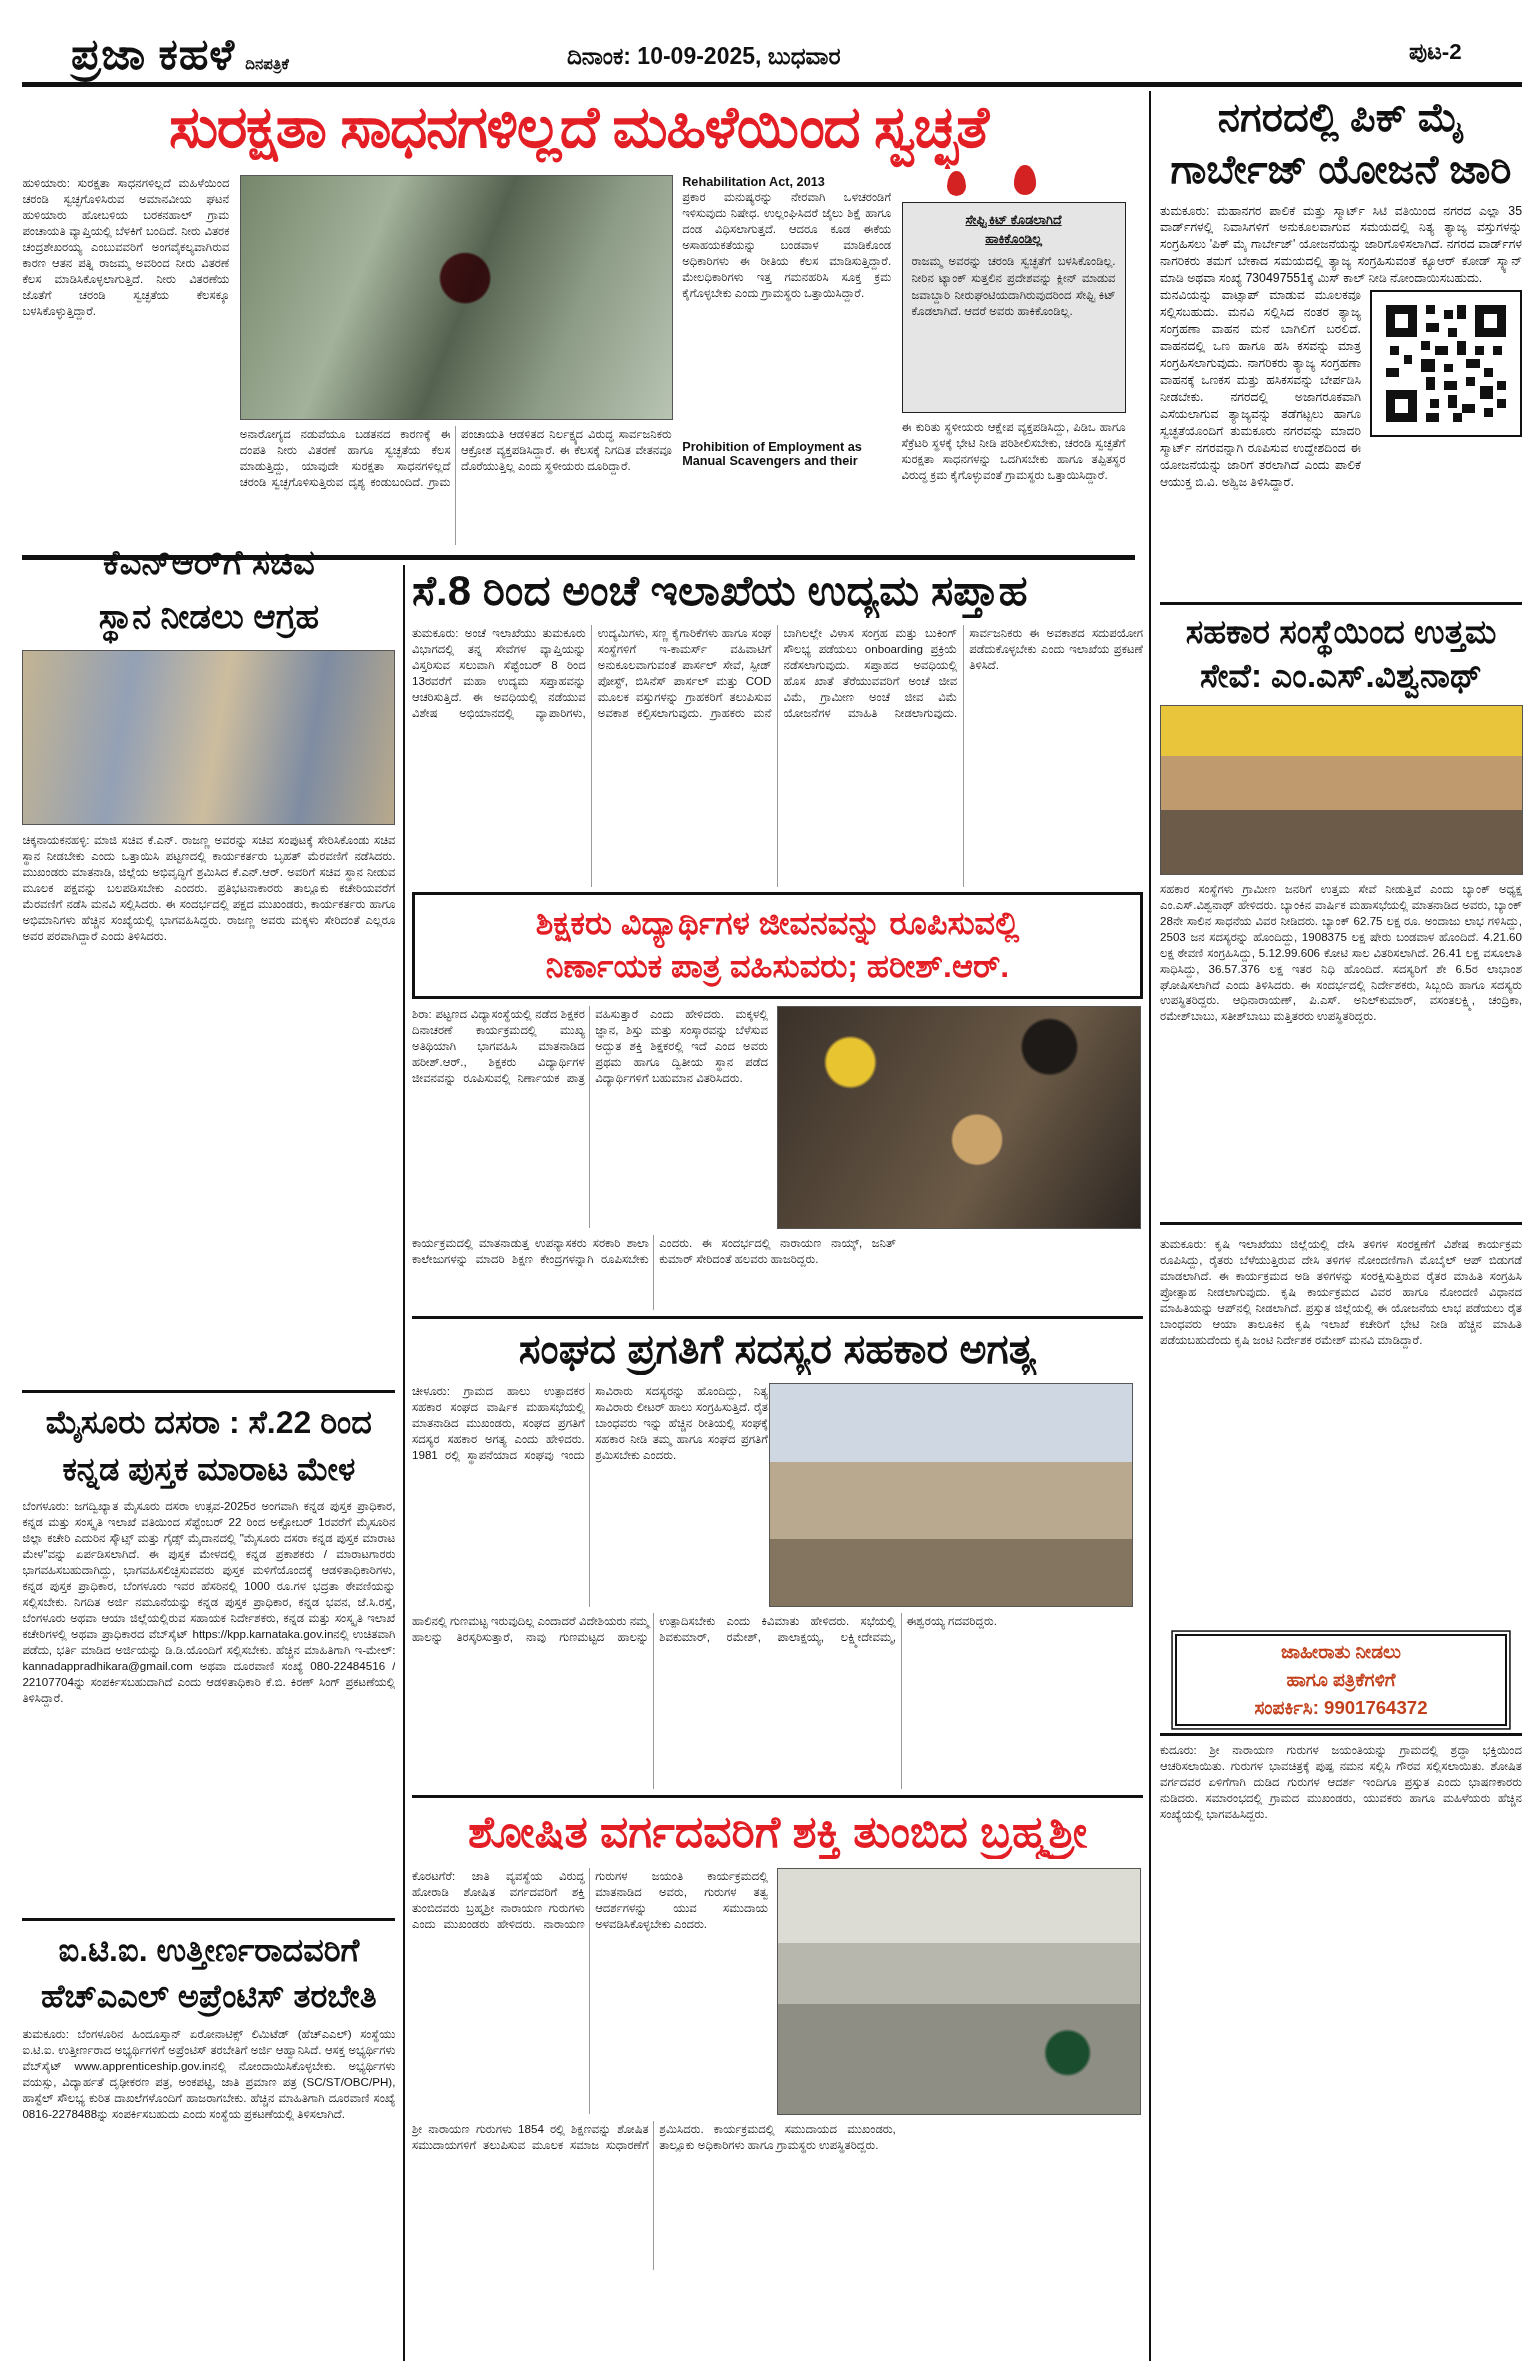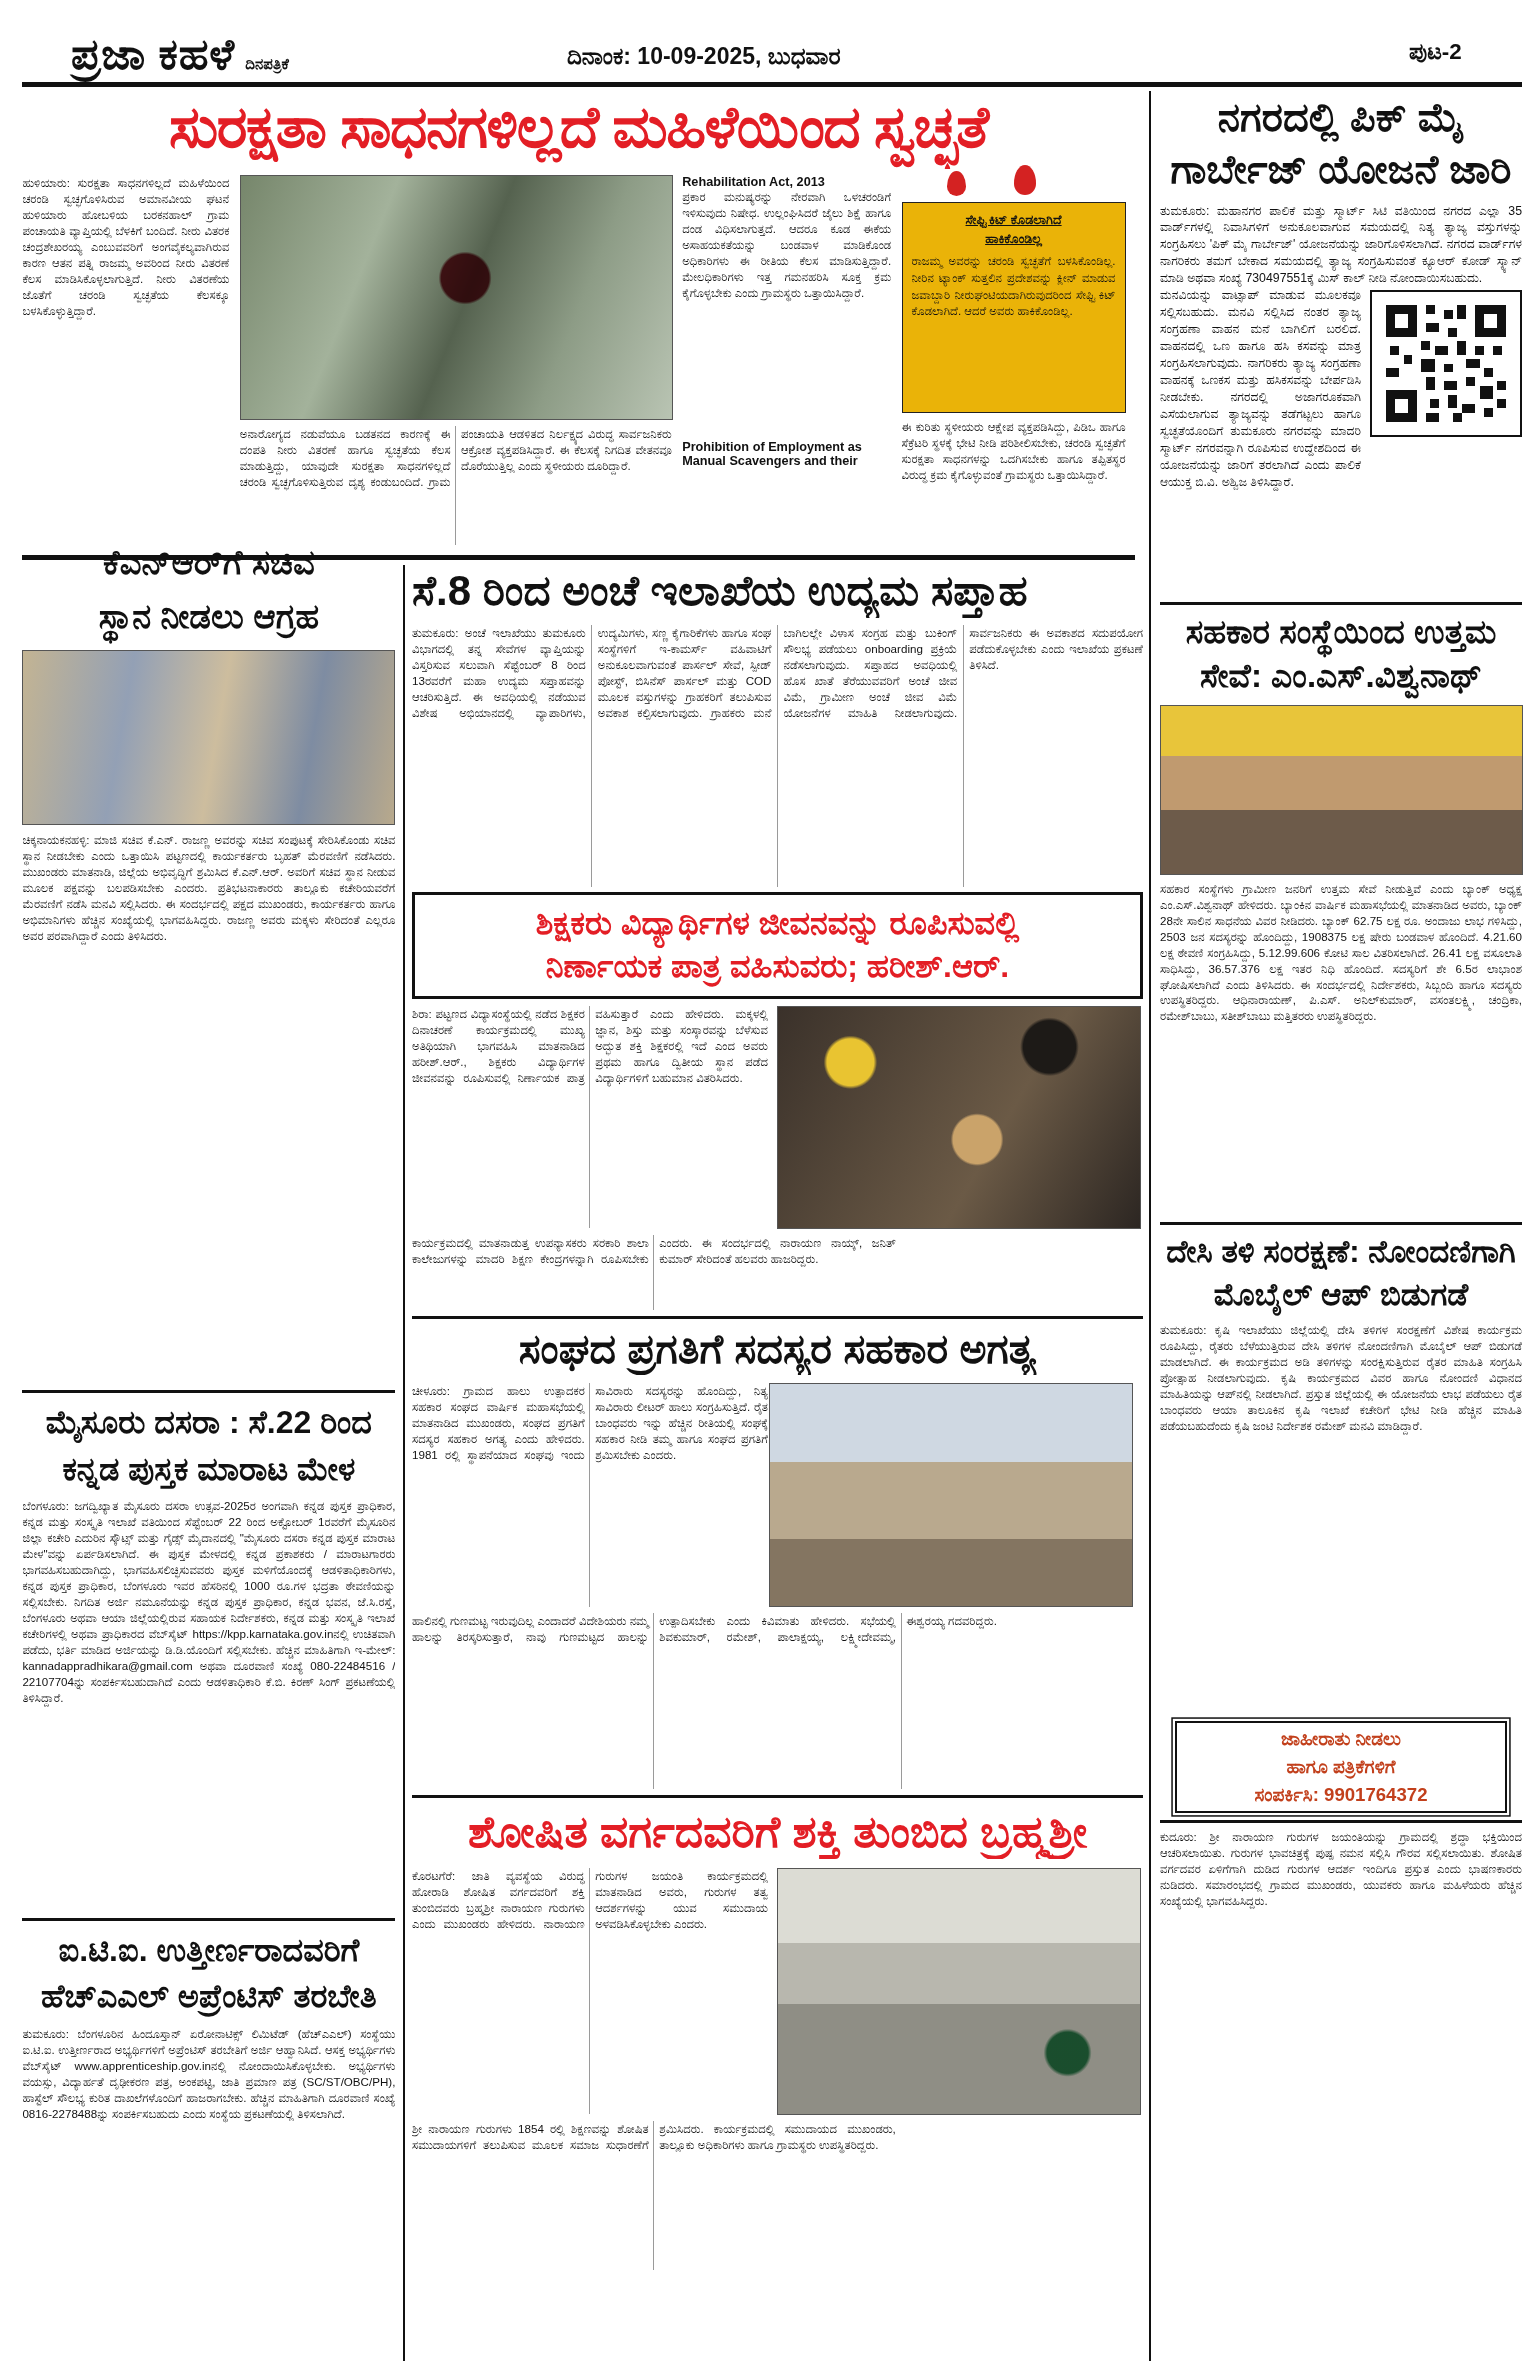--- a/index.html
+++ b/index.html
@@ -28,21 +28,21 @@
   .ph-crowd{background:linear-gradient(100deg,#c3b493 0%,#93a0b5 28%,#cdbd9e 52%,#7e8ca2 76%,#b8a98c 100%);}
   .ph-stage{background:radial-gradient(circle at 20% 25%,#e9c431 0 7%,transparent 8%),
             radial-gradient(circle at 75% 18%,#1d1a17 0 8%,transparent 9%),
             radial-gradient(circle at 55% 60%,#caa36a 0 10%,transparent 11%),
             linear-gradient(120deg,#3a312a,#6b5a46 60%,#2c2622);}
   .ph-coop{background:linear-gradient(#e8c53a 0 30%,#c09a6f 30% 62%,#6d5b4a 62% 100%);}
   .ph-hall{background:linear-gradient(#cfd8e2 0 35%,#b9a98e 35% 70%,#847561 70% 100%);}
   .ph-meet{background:linear-gradient(#dcdcd4 0 30%,#b8b7ae 30% 55%,#8f8e85 55% 100%),
            radial-gradient(circle at 80% 75%,#2e8b57 0 6%,transparent 7%);background-blend-mode:multiply;}
   
-  .infobox{background:#eab308;border:1.5px solid #222;padding:7.5px 9px;}
+  .infobox{background:#e5e5e5;border:1.5px solid #222;padding:7.5px 9px;}
   .infobox .t{font-weight:bold;text-decoration:underline;text-align:center;font-size:12.7px;line-height:1.5;}
   .infobox .b{font-size:11.6px;line-height:1.45;text-align:justify;margin-top:4.5px;}
   .engb{font-weight:bold;font-size:12.7px;}
   
   .adbox{border:2.2px solid #111;box-shadow:0 0 0 2.2px #fff,0 0 0 3.7px #111;
          text-align:center;color:#c2401c;font-weight:bold;font-size:18.6px;line-height:1.5;
          display:flex;flex-direction:column;justify-content:center;}
   .drop{position:absolute;width:19.4px;height:25px;background:#d42222;border-radius:50% 50% 50% 50%/62% 62% 38% 38%;}
   .qr{float:right;border:2.2px solid #111;background:#fff;margin:3px 0 6px 9px;}
 </style>
@@ -200,24 +200,20 @@
     </div>
     <div style="border-top:3px solid #111;margin-top:4.5px;padding-top:4.5px;">
       <div class="hl" style="font-size:33px;line-height:1.35;">
         <div>ಸಹಕಾರ ಸಂಸ್ಥೆಯಿಂದ ಉತ್ತಮ</div>
         <div>ಸೇವೆ: ಎಂ.ಎಸ್.ವಿಶ್ವನಾಥ್</div>
       </div>
       <div class="photo ph-coop" style="width:361px;height:168px;margin-top:6px;"></div>
       <div class="bd" style="margin-top:6px;height:337px;">ಸಹಕಾರ ಸಂಸ್ಥೆಗಳು ಗ್ರಾಮೀಣ ಜನರಿಗೆ ಉತ್ತಮ ಸೇವೆ ನೀಡುತ್ತಿವೆ ಎಂದು ಬ್ಯಾಂಕ್ ಅಧ್ಯಕ್ಷ ಎಂ.ಎಸ್.ವಿಶ್ವನಾಥ್ ಹೇಳಿದರು. ಬ್ಯಾಂಕಿನ ವಾರ್ಷಿಕ ಮಹಾಸಭೆಯಲ್ಲಿ ಮಾತನಾಡಿದ ಅವರು, ಬ್ಯಾಂಕ್ 28ನೇ ಸಾಲಿನ ಸಾಧನೆಯ ವಿವರ ನೀಡಿದರು. ಬ್ಯಾಂಕ್ 62.75 ಲಕ್ಷ ರೂ. ಅಂದಾಜು ಲಾಭ ಗಳಿಸಿದ್ದು, 2503 ಜನ ಸದಸ್ಯರನ್ನು ಹೊಂದಿದ್ದು, 1908375 ಲಕ್ಷ ಷೇರು ಬಂಡವಾಳ ಹೊಂದಿದೆ. 4.21.60 ಲಕ್ಷ ಠೇವಣಿ ಸಂಗ್ರಹಿಸಿದ್ದು, 5.12.99.606 ಕೋಟಿ ಸಾಲ ವಿತರಿಸಲಾಗಿದೆ. 26.41 ಲಕ್ಷ ವಸೂಲಾತಿ ಸಾಧಿಸಿದ್ದು, 36.57.376 ಲಕ್ಷ ಇತರ ನಿಧಿ ಹೊಂದಿದೆ. ಸದಸ್ಯರಿಗೆ ಶೇ 6.5ರ ಲಾಭಾಂಶ ಘೋಷಿಸಲಾಗಿದೆ ಎಂದು ತಿಳಿಸಿದರು. ಈ ಸಂದರ್ಭದಲ್ಲಿ ನಿರ್ದೇಶಕರು, ಸಿಬ್ಬಂದಿ ಹಾಗೂ ಸದಸ್ಯರು ಉಪಸ್ಥಿತರಿದ್ದರು. ಆಧಿನಾರಾಯಣ್, ಪಿ.ಎಸ್. ಅನಿಲ್‌ಕುಮಾರ್, ವಸಂತಲಕ್ಷ್ಮಿ, ಚಂದ್ರಿಕಾ, ರಮೇಶ್‌ಬಾಬು, ಸತೀಶ್‌ಬಾಬು ಮತ್ತಿತರರು ಉಪಸ್ಥಿತರಿದ್ದರು.</div>
     </div>
     <div style="border-top:3px solid #111;margin-top:4.5px;padding-top:4.5px;">
-      <div class="hl" style="font-size:31px;line-height:1.4;">
-        <div>ದೇಸಿ ತಳಿ ಸಂರಕ್ಷಣೆ: ನೋಂದಣಿಗಾಗಿ</div>
-        <div>ಮೊಬೈಲ್ ಆಪ್ ಬಿಡುಗಡೆ</div>
-      </div>
       <div class="bd" style="margin-top:6px;height:388px;">ತುಮಕೂರು: ಕೃಷಿ ಇಲಾಖೆಯು ಜಿಲ್ಲೆಯಲ್ಲಿ ದೇಸಿ ತಳಿಗಳ ಸಂರಕ್ಷಣೆಗೆ ವಿಶೇಷ ಕಾರ್ಯಕ್ರಮ ರೂಪಿಸಿದ್ದು, ರೈತರು ಬೆಳೆಯುತ್ತಿರುವ ದೇಸಿ ತಳಿಗಳ ನೋಂದಣಿಗಾಗಿ ಮೊಬೈಲ್ ಆಪ್ ಬಿಡುಗಡೆ ಮಾಡಲಾಗಿದೆ. ಈ ಕಾರ್ಯಕ್ರಮದ ಅಡಿ ತಳಿಗಳನ್ನು ಸಂರಕ್ಷಿಸುತ್ತಿರುವ ರೈತರ ಮಾಹಿತಿ ಸಂಗ್ರಹಿಸಿ ಪ್ರೋತ್ಸಾಹ ನೀಡಲಾಗುವುದು. ಕೃಷಿ ಕಾರ್ಯಕ್ರಮದ ವಿವರ ಹಾಗೂ ನೋಂದಣಿ ವಿಧಾನದ ಮಾಹಿತಿಯನ್ನು ಆಪ್‌ನಲ್ಲಿ ನೀಡಲಾಗಿದೆ. ಪ್ರಸ್ತುತ ಜಿಲ್ಲೆಯಲ್ಲಿ ಈ ಯೋಜನೆಯ ಲಾಭ ಪಡೆಯಲು ರೈತ ಬಾಂಧವರು ಆಯಾ ತಾಲೂಕಿನ ಕೃಷಿ ಇಲಾಖೆ ಕಚೇರಿಗೆ ಭೇಟಿ ನೀಡಿ ಹೆಚ್ಚಿನ ಮಾಹಿತಿ ಪಡೆಯಬಹುದೆಂದು ಕೃಷಿ ಜಂಟಿ ನಿರ್ದೇಶಕ ರಮೇಶ್ ಮನವಿ ಮಾಡಿದ್ದಾರೆ.</div>
       <div class="adbox" style="width:328px;height:88px;margin:10.4px auto 7.5px auto;">
         <div>ಜಾಹೀರಾತು ನೀಡಲು</div>
         <div>ಹಾಗೂ ಪತ್ರಿಕೆಗಳಿಗೆ</div>
         <div>ಸಂಪರ್ಕಿಸಿ: 9901764372</div>
       </div>
     </div>
     <div style="border-top:3px solid #111;margin-top:3px;padding-top:6px;">
       <div class="bd" style="height:470px;">ಕುದೂರು: ಶ್ರೀ ನಾರಾಯಣ ಗುರುಗಳ ಜಯಂತಿಯನ್ನು ಗ್ರಾಮದಲ್ಲಿ ಶ್ರದ್ಧಾ ಭಕ್ತಿಯಿಂದ ಆಚರಿಸಲಾಯಿತು. ಗುರುಗಳ ಭಾವಚಿತ್ರಕ್ಕೆ ಪುಷ್ಪ ನಮನ ಸಲ್ಲಿಸಿ ಗೌರವ ಸಲ್ಲಿಸಲಾಯಿತು. ಶೋಷಿತ ವರ್ಗದವರ ಏಳಿಗೆಗಾಗಿ ದುಡಿದ ಗುರುಗಳ ಆದರ್ಶ ಇಂದಿಗೂ ಪ್ರಸ್ತುತ ಎಂದು ಭಾಷಣಕಾರರು ನುಡಿದರು. ಸಮಾರಂಭದಲ್ಲಿ ಗ್ರಾಮದ ಮುಖಂಡರು, ಯುವಕರು ಹಾಗೂ ಮಹಿಳೆಯರು ಹೆಚ್ಚಿನ ಸಂಖ್ಯೆಯಲ್ಲಿ ಭಾಗವಹಿಸಿದ್ದರು.</div>
     </div>

